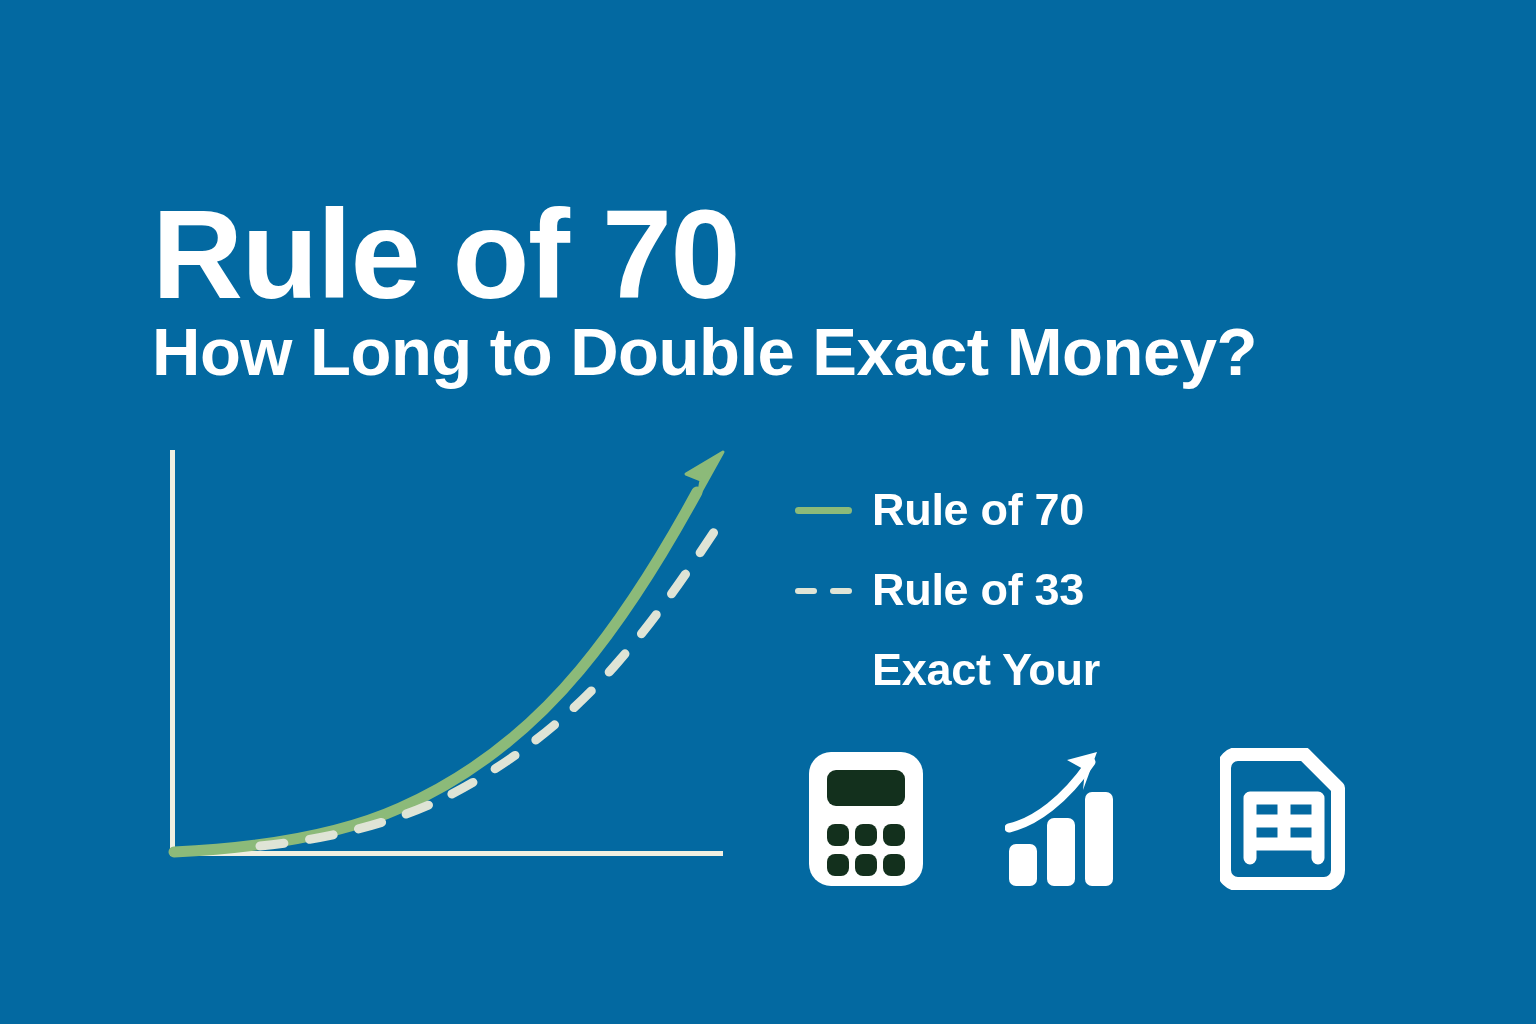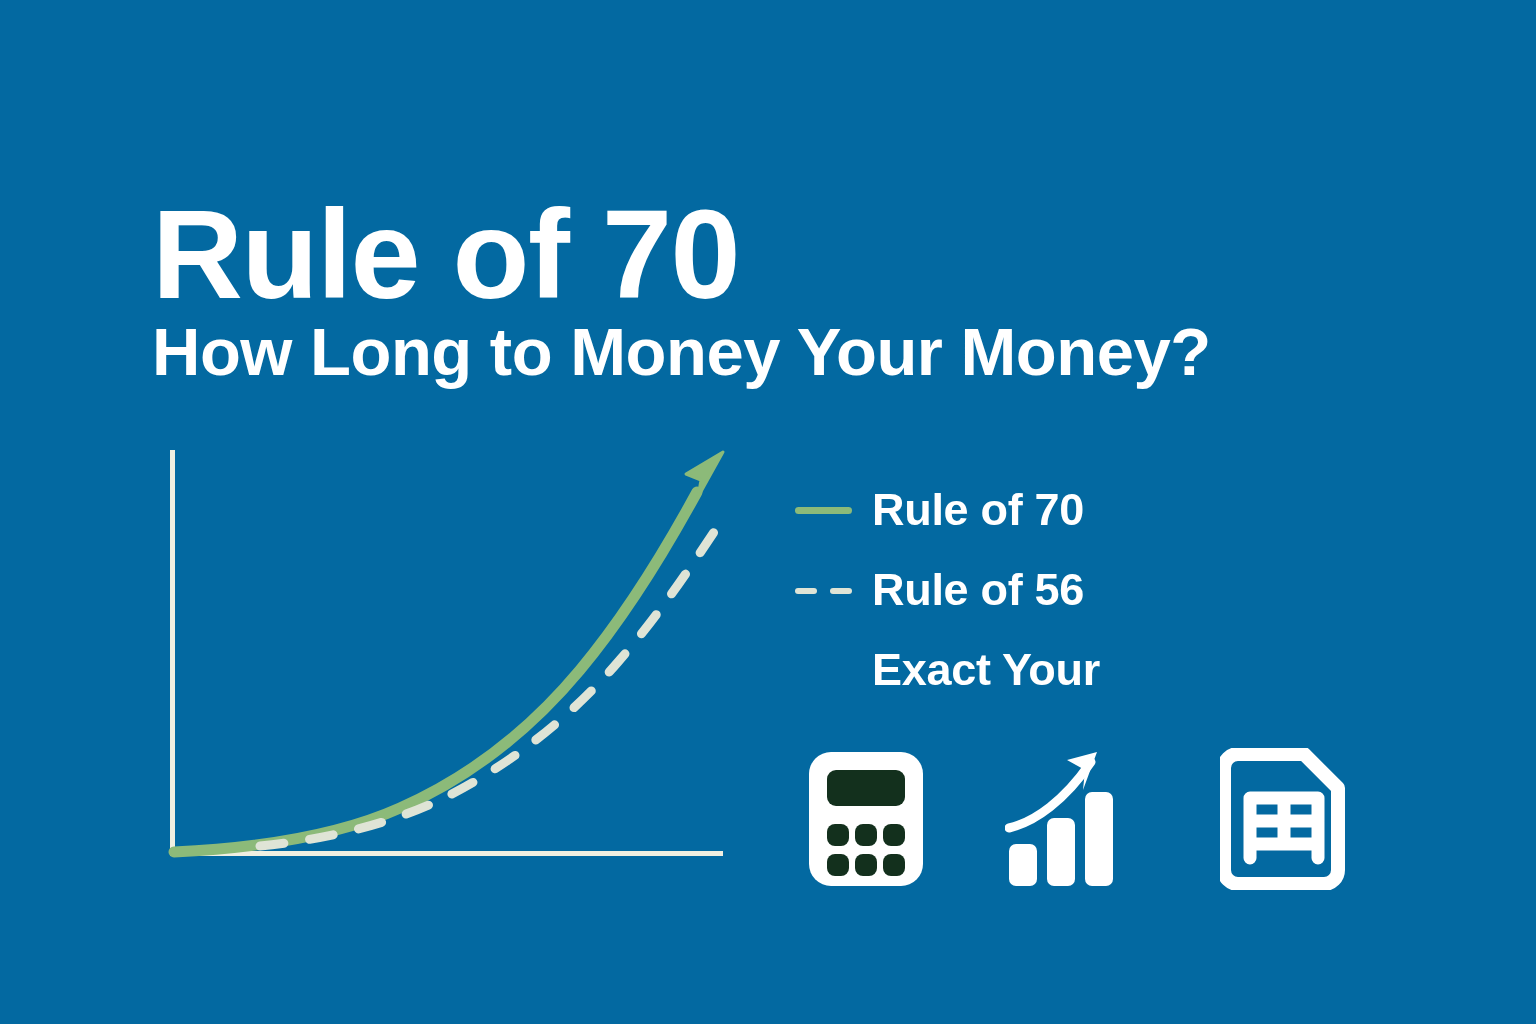--- a/index.html
+++ b/index.html
@@ -117,21 +117,21 @@
   .icon-growth     { left: 210px; }
   .icon-spreadsheet{ left: 425px; }
 </style>
 </head>
 <body>
 
 <div class="poster">
 
   <h1 class="title">Rule of 70</h1>
 
-  <h2 class="subtitle">How Long to Money Your Money?</h2>
+  <h2 class="subtitle">How Long to Double Exact Money?</h2>
 
   <div class="chart-area">
     <svg class="chart-svg" width="620" height="450" viewBox="0 0 620 450">
 
       <rect x="20" y="20" width="5" height="406" fill="#f0efe2"></rect>
 
       <rect x="20" y="421" width="553" height="5" fill="#f0efe2"></rect>
 
       <path d="M 24 422
                C 110 418, 190 405, 250 378
@@ -154,21 +154,21 @@
         <span class="solid-line"></span>
       </span>
       <span class="legend-label">Rule of 70</span>
     </div>
 
     <div class="legend-row">
       <span class="legend-swatch">
         <span class="dash-a"></span>
         <span class="dash-b"></span>
       </span>
-      <span class="legend-label">Rule of 56</span>
+      <span class="legend-label">Rule of 33</span>
     </div>
 
     <div class="legend-row">
       <span class="legend-swatch"></span>
       <span class="legend-label">Exact Your</span>
     </div>
 
   </div>
 
   <div class="icon-row">

